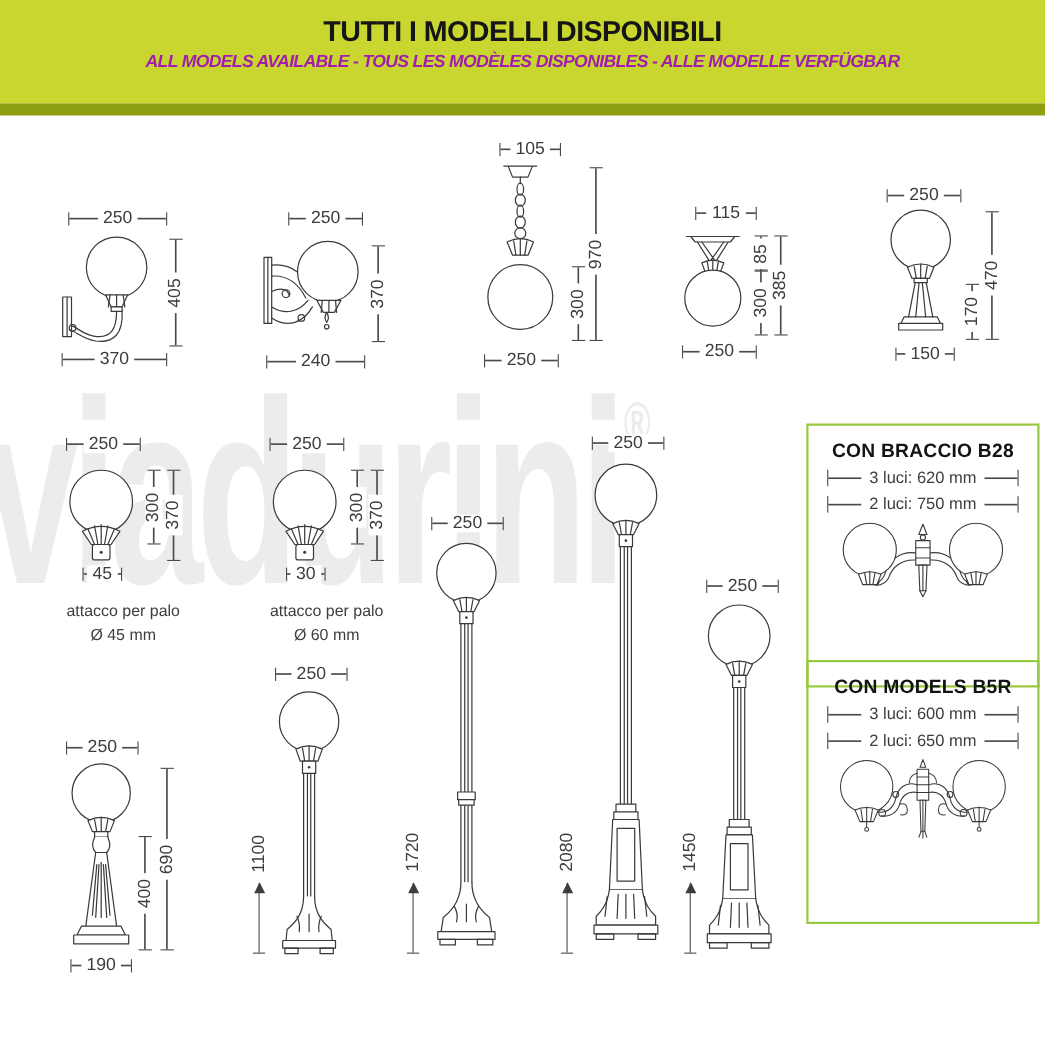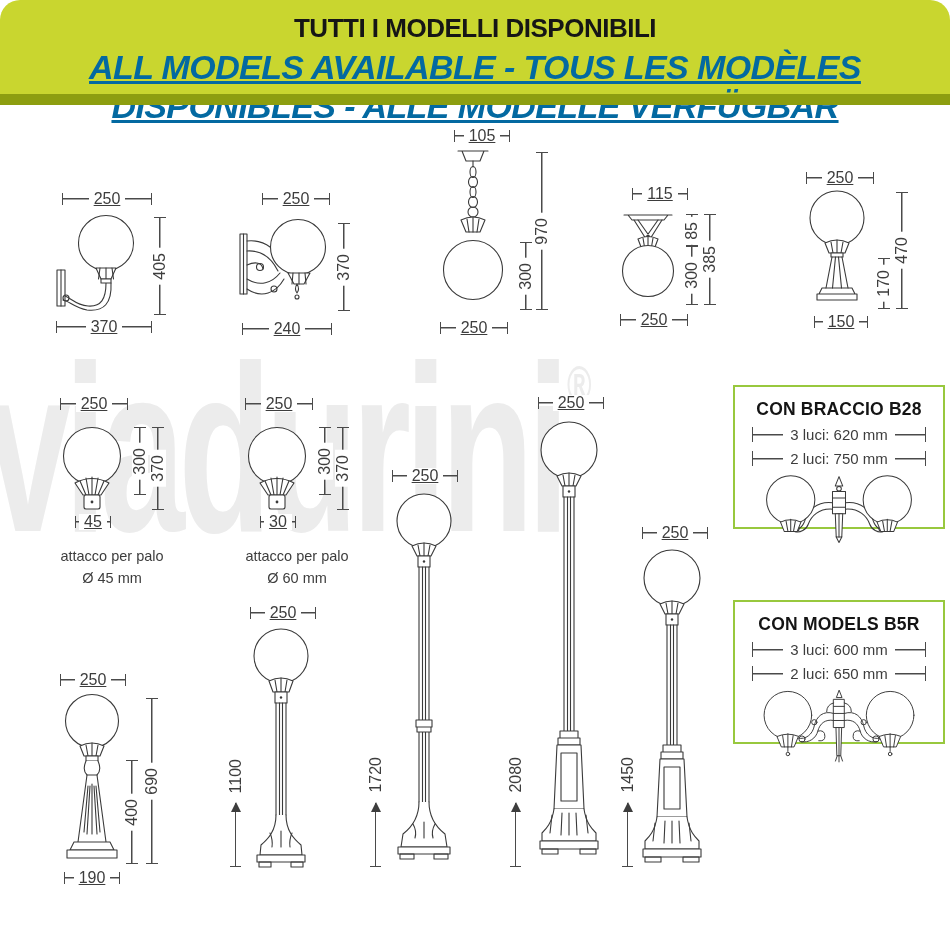--- a/index.html
+++ b/index.html
@@ -1,57 +1,57 @@
 <!DOCTYPE html>
 <html style="--header-bg: #c9d62f; --header-strip: #8d9e10; --box-border: #98c83e;"><head>
 <meta charset="utf-8">
 <style>
   html,body{margin:0;padding:0;background:#fff;}
   #page{position:relative;width:950px;height:950px;background:#fff;overflow:hidden;
-        font-family:"Liberation Sans",sans-serif;border-radius:20px;}
+        font-family:"Liberation Sans",sans-serif;}
   
   .header{position:absolute;left:0;top:0;width:950px;height:94px;background:var(--header-bg,#c9d62f);z-index:2;}
   .header .h1{position:absolute;left:0;top:13px;width:100%;text-align:center;
               font-size:26px;font-weight:bold;letter-spacing:-0.5px;color:#161616;}
   .header .h2{position:absolute;left:0;top:48px;width:100%;text-align:center;
-              font-size:34px;font-weight:bold;font-style:italic;letter-spacing:-0.6px;color:#0369a1;text-decoration:underline;}
+              font-size:16px;font-weight:bold;font-style:italic;letter-spacing:-0.6px;color:#a21caf;}
   .strip{position:absolute;left:0;top:94px;width:950px;height:11px;background:var(--header-strip,#8d9e10);z-index:2;}
   
   .watermark{position:absolute;left:-14px;top:330px;z-index:0;white-space:nowrap;
              font-size:238px;font-weight:bold;color:#ececec;letter-spacing:-10px;
              transform:scaleX(0.64);transform-origin:0 0;line-height:1;}
   .watermark .reg{font-size:52px;letter-spacing:0;position:relative;top:-128px;left:6px;}
   
   .model{position:absolute;z-index:1;}
   .model svg{position:absolute;overflow:visible;}
   .draw{stroke:#3a3a3a;stroke-width:1.1;fill:none;stroke-linecap:round;stroke-linejoin:round;}
   .globe{fill:#fff;}
   
   .hdim{position:absolute;height:12px;display:flex;align-items:center;justify-content:center;
         border-left:1.5px solid #4a4a4a;border-right:1.5px solid #4a4a4a;
         background:linear-gradient(#4a4a4a,#4a4a4a) center/100% 1.5px no-repeat;}
-  .hdim .lbl{background:#fff;padding:0 5px;font-size:16px;color:#3d3d3d;line-height:1;text-decoration:underline;}
+  .hdim .lbl{background:#fff;padding:0 5px;font-size:16px;color:#3d3d3d;line-height:1;}
   
   .vdim{position:absolute;width:12px;display:flex;align-items:center;justify-content:center;
         border-top:1.5px solid #4a4a4a;border-bottom:1.5px solid #4a4a4a;
         background:linear-gradient(#4a4a4a,#4a4a4a) center/1.5px 100% no-repeat;}
   .vdim .lbl{background:#fff;padding:5px 0;font-size:16px;color:#3d3d3d;line-height:1;
              writing-mode:vertical-rl;transform:rotate(180deg);}
   
   .adim{position:absolute;width:11px;border-bottom:1.5px solid #4a4a4a;
         background:linear-gradient(#4a4a4a,#4a4a4a) center/1.3px 100% no-repeat;}
   .adim::before{content:"";position:absolute;top:-1px;left:50%;transform:translateX(-50%);
         border-left:5px solid transparent;border-right:5px solid transparent;border-bottom:10px solid #3d3d3d;}
   .adim .lbl{position:absolute;bottom:calc(100% + 10px);left:50%;
         transform:translateX(-50%) rotate(180deg);writing-mode:vertical-rl;
         font-size:16px;color:#3d3d3d;line-height:1;}
   
   .caption{position:absolute;text-align:center;font-size:14.5px;color:#3d3d3d;line-height:1.5;}
   
-  .box{position:absolute;width:212px;height:144px;border:2px solid var(--box-border,#98c83e);z-index:1;box-sizing:border-box;}
+  .box{position:absolute;width:212px;height:240px;border:2px solid var(--box-border,#98c83e);z-index:1;box-sizing:border-box;}
   .box-title{margin-top:12px;text-align:center;font-size:17.5px;font-weight:bold;color:#141414;letter-spacing:0.2px;}
   .bdim{position:relative;margin:9px auto 0;width:172px;height:15px;display:flex;align-items:center;justify-content:center;
         border-left:1.5px solid #4a4a4a;border-right:1.5px solid #4a4a4a;
         background:linear-gradient(#4a4a4a,#4a4a4a) center/100% 1.5px no-repeat;}
   .bdim:nth-of-type(2){margin-top:7px;align-items:center;}
   .bdim .lbl{background:#fff;padding:0 7px;font-size:15px;color:#3d3d3d;line-height:1;}
   .box svg{display:block;margin:6px auto 0;overflow:visible;}
 </style>
 </head>
 <body>

